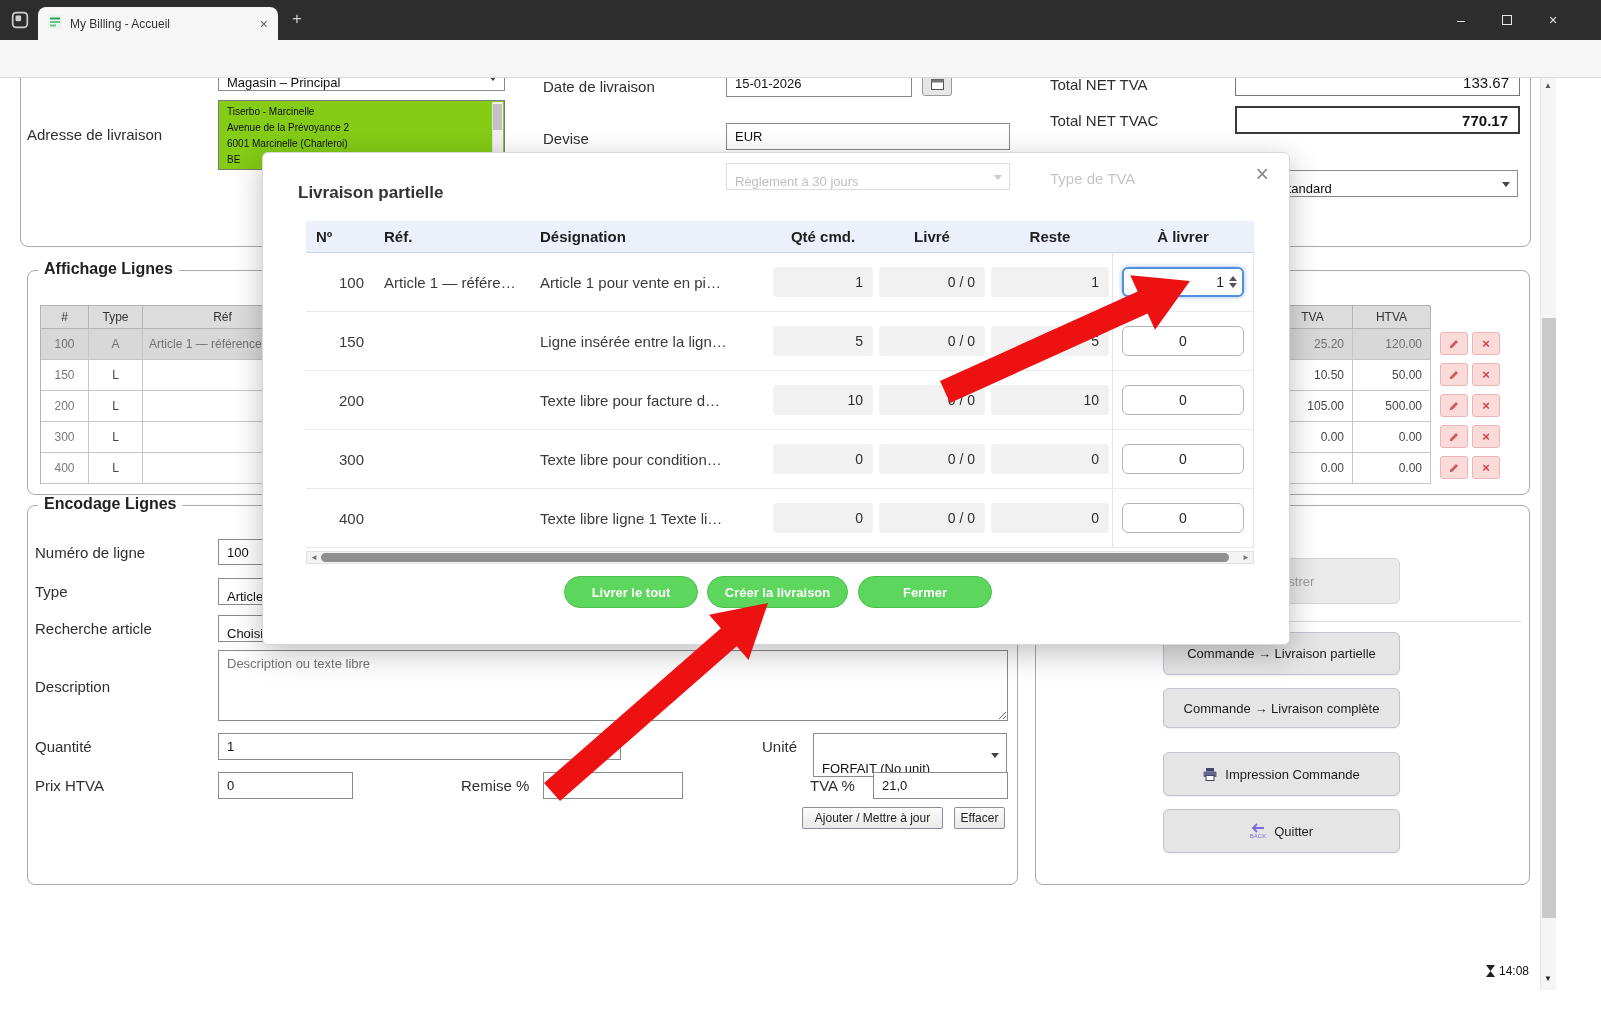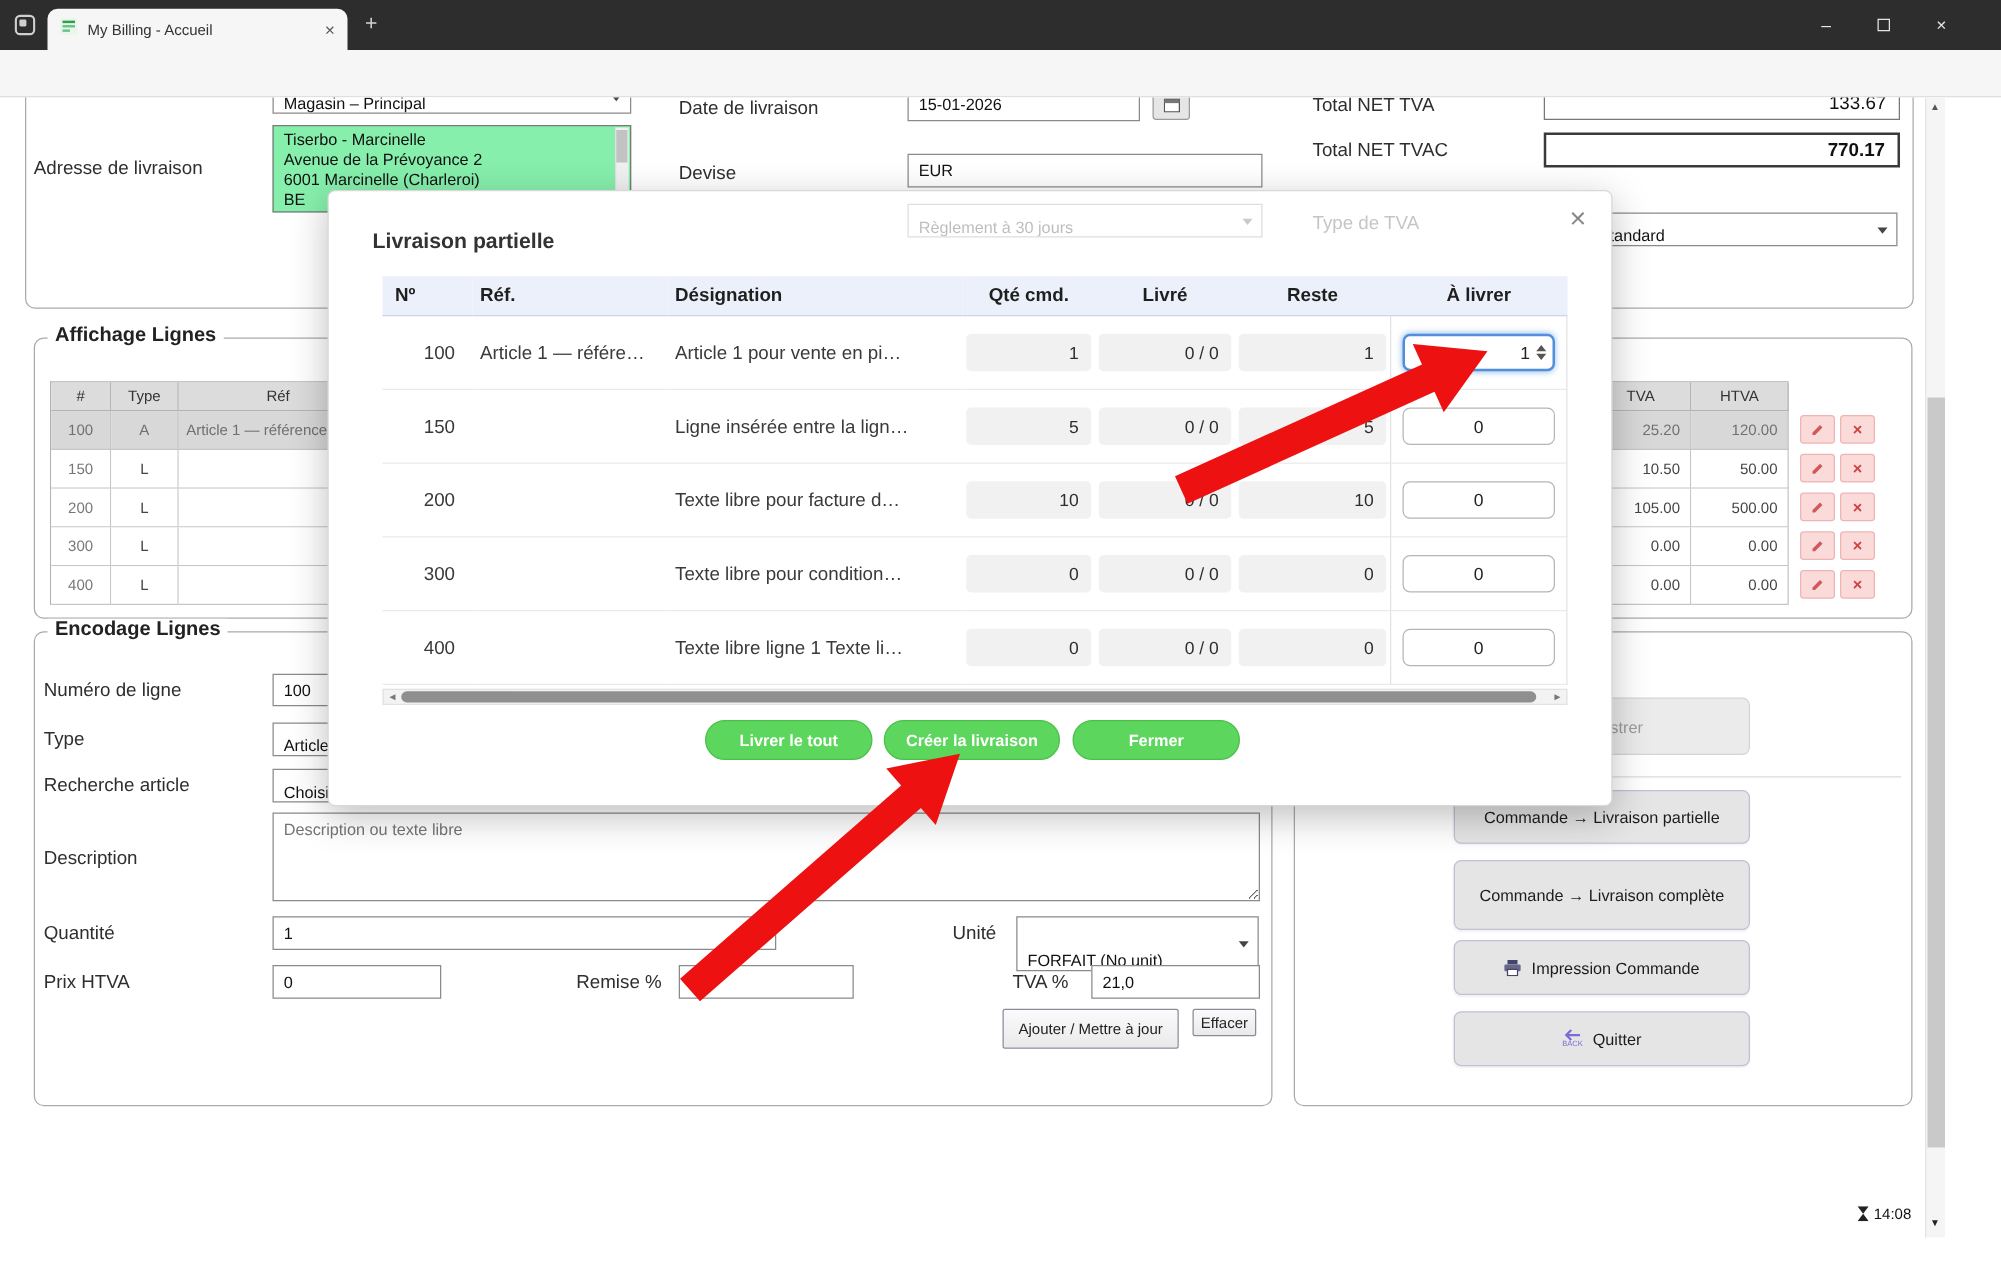--- a/index.html
+++ b/index.html
@@ -24,21 +24,21 @@
 .copilot{position:absolute;left:1536px;top:49px;width:21px;height:21px;border-radius:50%;background:linear-gradient(135deg,#6ab7ff,#b56bff 60%,#ff8ad4)}
 
 .page{position:absolute;left:0;top:78px;width:1601px;height:934px;background:#fff;overflow:hidden}
 .fs{position:absolute;border:1px solid #aaa;border-radius:8px}
 .legend{position:absolute;top:-11px;left:10px;background:#fff;padding:0 6px;font-size:16px;font-weight:bold;color:#222;white-space:nowrap}
 .lb{position:absolute;font-size:15px;color:#2e2e2e;white-space:nowrap}
 .inp{position:absolute;border:1px solid #8a8a8a;background:#fff;font-size:13px;color:#111;padding:0 8px;font-family:inherit}
 .selbox{position:absolute;border:1px solid #8a8a8a;background:#fff;font-size:13px;color:#111;display:flex;align-items:flex-end;padding:0 20px 0 8px;white-space:nowrap;overflow:hidden}
 .selbox:after{content:"";position:absolute;right:7px;top:50%;margin-top:-2px;border-left:4px solid transparent;border-right:4px solid transparent;border-top:5px solid #444}
 .box{position:absolute;border:1px solid #777;background:#fff;font-size:15px;color:#111;display:flex;align-items:center;justify-content:flex-end;padding:0 10px}
-.txtbox{position:absolute;border:1px solid #7a7a7a;background:#86efac;font-size:13px;color:#111;padding:3px 16px 3px 8px;line-height:16px;overflow:hidden}
+.txtbox{position:absolute;border:1px solid #7a7a7a;background:#84cc16;font-size:10px;color:#111;padding:3px 16px 3px 8px;line-height:16px;overflow:hidden}
 .sbar{position:absolute;right:1px;top:1px;width:11px;bottom:1px;background:#f0f0f0;border-left:1px solid #e0e0e0}
 .sbthumb{position:absolute;right:1px;top:2px;width:9px;height:26px;background:#c2c2c2}
 .calbtn{position:absolute;background:#e6e6e6;border:1px solid #9a9a9a;border-radius:3px;display:flex;align-items:center;justify-content:center}
 
 .atable{position:absolute;display:grid;border-top:1px solid #b3b3b3;border-left:1px solid #b3b3b3}
 .ath{background:#dcdcdc;border-right:1px solid #b3b3b3;border-bottom:1px solid #b3b3b3;font-size:12px;color:#333;display:flex;align-items:center;justify-content:center;height:23px}
 .atc{background:#fff;border-right:1px solid #c6c6c6;border-bottom:1px solid #c6c6c6;height:31px;display:flex;align-items:center;font-size:12px;color:#444}
 .atc.c{justify-content:center}
 .atc.r{justify-content:flex-end;padding-right:8px}
 .selrow{background:#d8d8d8 !important;color:#707070 !important}
@@ -304,29 +304,29 @@
       <span>FORFAIT (No unit)</span>
     </div>
 
     <div class="lb" style="left:35px;top:699px">Prix HTVA</div>
     <input class="inp" style="left: 218px; top: 694px; width: 135px; height: 27px;" value="0">
     <div class="lb" style="left:461px;top:699px">Remise %</div>
     <input class="inp" style="left: 543px; top: 694px; width: 140px; height: 27px;" value="0">
     <div class="lb" style="left:810px;top:699px">TVA %</div>
     <input class="inp" style="left: 873px; top: 694px; width: 135px; height: 27px;" value="21,0">
 
-    <button class="dbtn" style="left:802px;top:729px;width:141px;height:32px">Ajouter / Mettre à jour</button>
+    <button class="dbtn" style="left:802px;top:729px;width:141px;height:22px">Ajouter / Mettre à jour</button>
     <button class="dbtn" style="left:954px;top:729px;width:51px;height:22px">Effacer</button>
 
     <div class="fs" style="left:1035px;top:427px;width:495px;height:380px"></div>
     <div class="divline" style="left:1045px;top:543px;width:476px"></div>
 
     <div class="pbtn dis" style="left:1165px;top:480px;width:235px;height:46px">Enregistrer</div>
     <div class="pbtn" style="left:1163px;top:554px;width:237px;height:43px">Commande → Livraison partielle</div>
-    <div class="pbtn" style="left:1163px;top:610px;width:237px;height:56px">Commande → Livraison complète</div>
+    <div class="pbtn" style="left:1163px;top:610px;width:237px;height:40px">Commande → Livraison complète</div>
     <div class="pbtn" style="left:1163px;top:674px;width:237px;height:44px">
       <svg width="14" height="13" viewBox="0 0 14 13">
           <rect x="3" y="0" width="8" height="3.5" fill="#45456b"></rect>
           <rect x="0.5" y="3.5" width="13" height="5.5" rx="1" fill="#67678c"></rect>
           <rect x="3" y="7.5" width="8" height="5" fill="#fff" stroke="#45456b"></rect>
         </svg>
       <span>Impression Commande</span>
     </div>
     <div class="pbtn" style="left:1163px;top:731px;width:237px;height:44px">
       <span style="display:flex;flex-direction:column;align-items:center">

